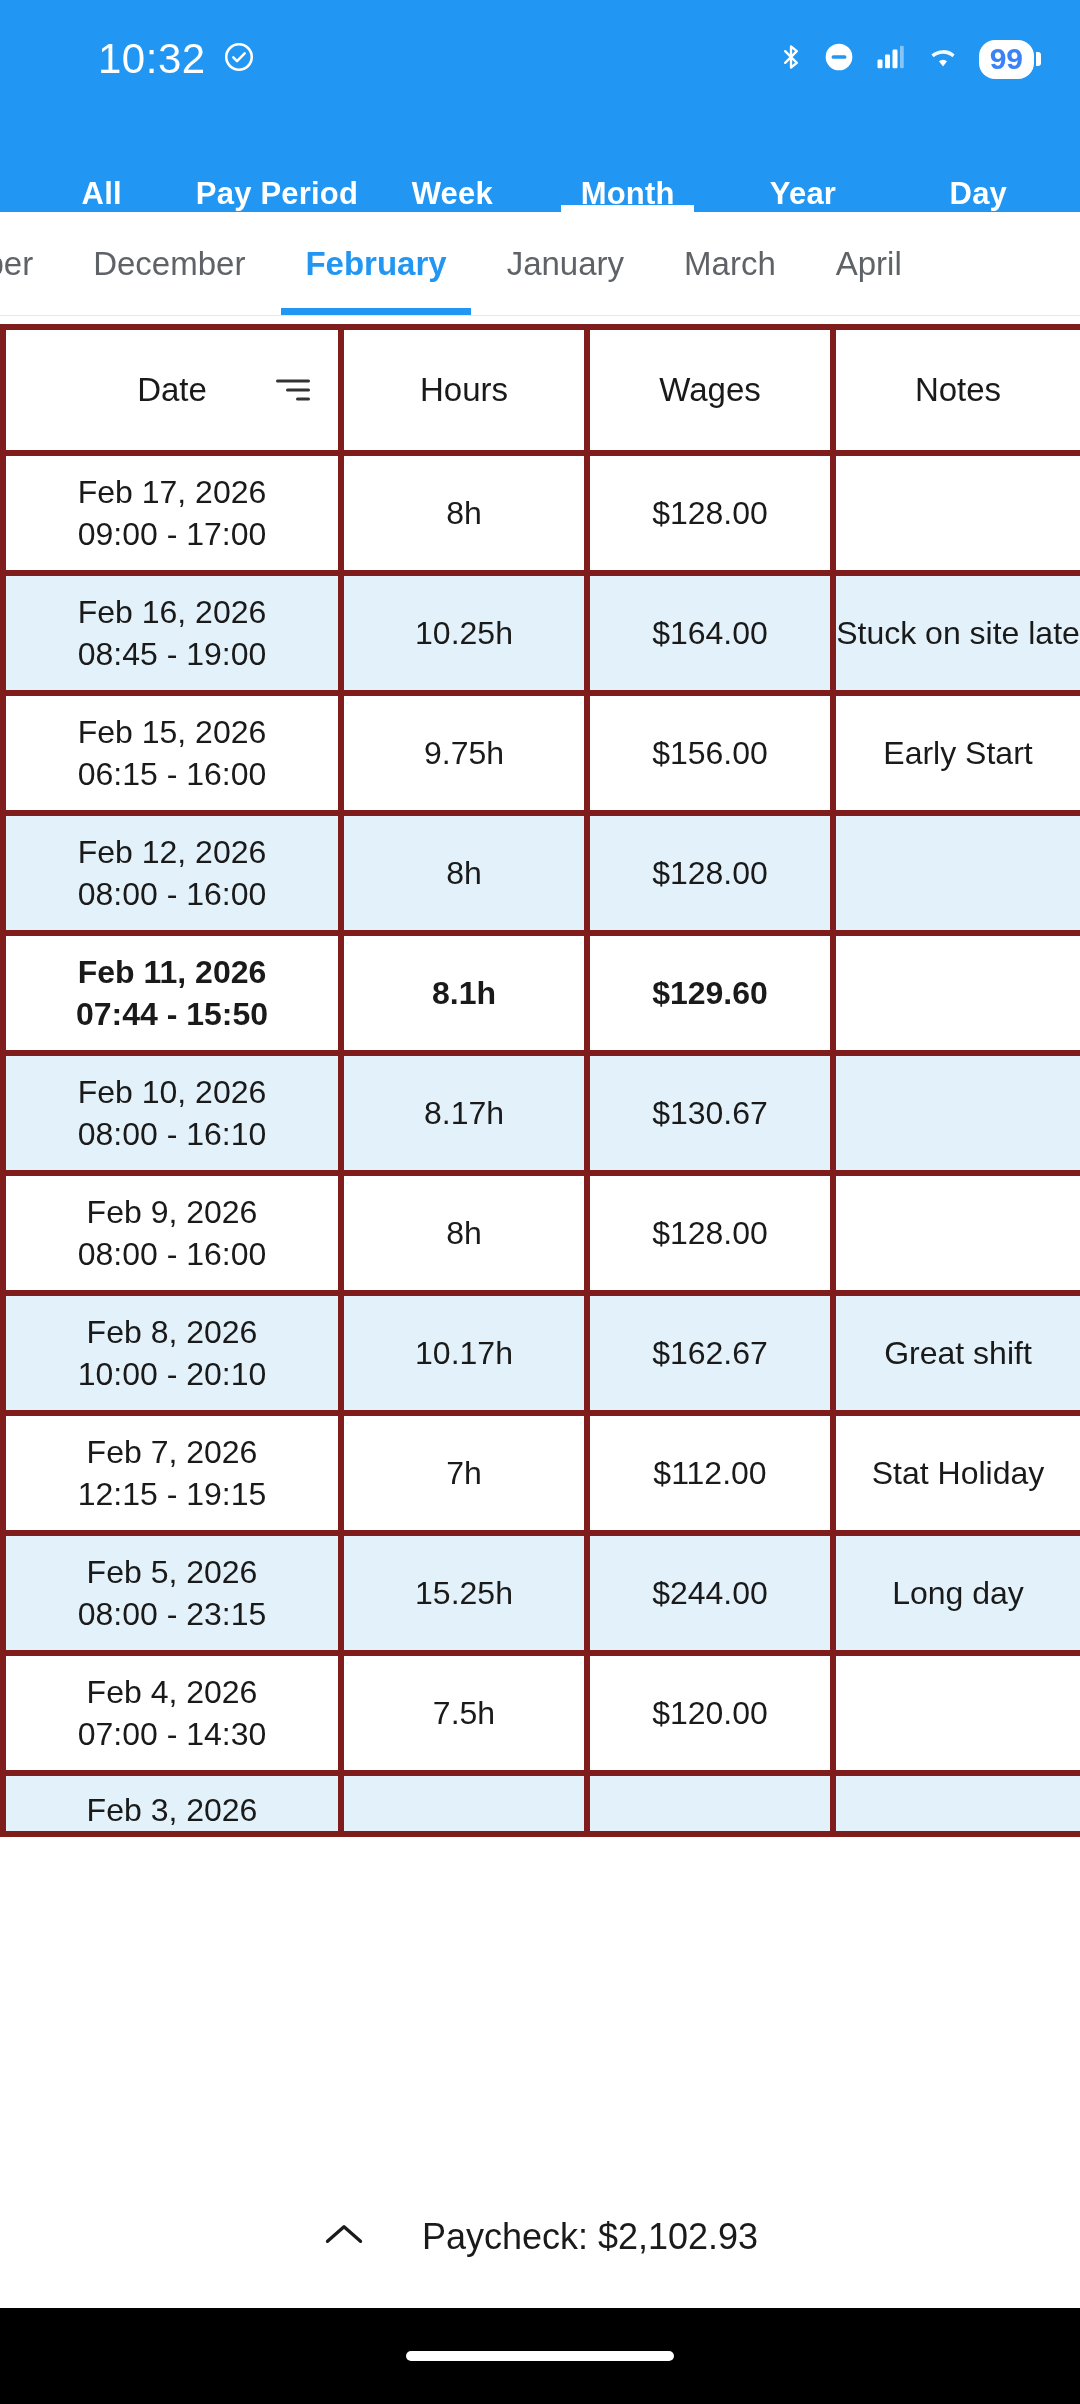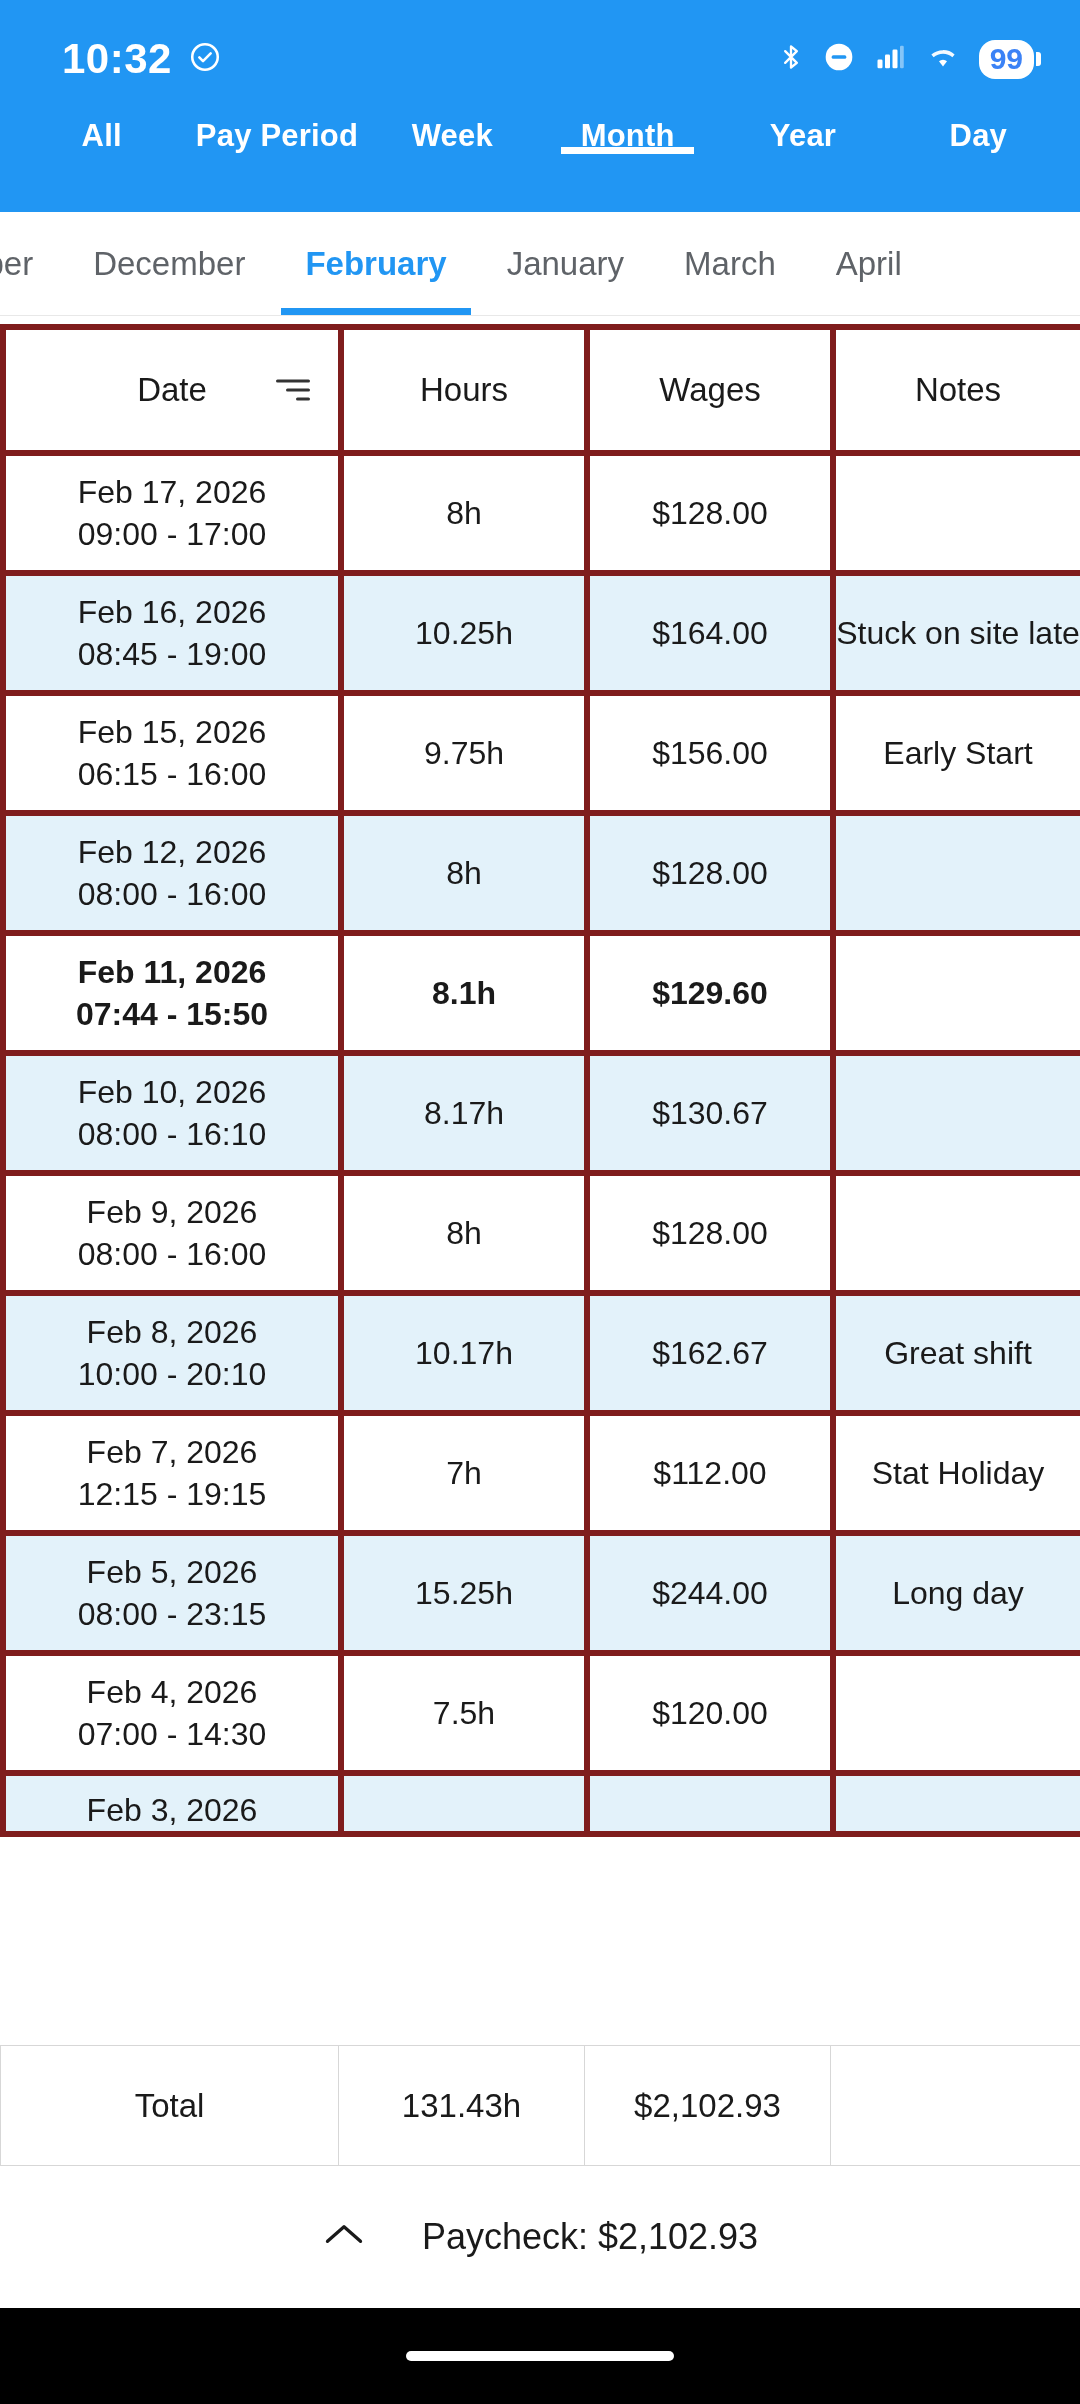--- a/index.html
+++ b/index.html
@@ -30,22 +30,23 @@
     color: #ffffff;
     flex: none;
   }
   .status-left {
     display: flex;
     align-items: center;
     gap: 16px;
   }
   .clock {
     font-size: 42px;
-    font-weight: bold;
+    font-weight: normal;
     letter-spacing: 0.5px;
+    margin-left: 36px;
   }
   .status-right {
     display: flex;
     align-items: center;
     gap: 18px;
   }
   .battery-pill {
     background: #ffffff;
     color: #3b82f6;
     border-radius: 16px;
@@ -112,21 +113,21 @@
   .kebab span {
     width: 8px; height: 8px; border-radius: 50%;
     background: #ffffff;
     display: block;
   }
 
   
   .period-tabs {
     background: #2196f3;
     display: flex;
-    align-items: flex-start;
+    align-items: flex-end;
     height: 94px;
     flex: none;
     padding: 0 14px;
   }
   .period-tab {
     flex: 1;
     display: flex;
     align-items: center;
     justify-content: center;
     color: #ffffff;
@@ -490,38 +491,20 @@
             <span>Feb 3, 2026</span>
           </td>
           <td></td>
           <td></td>
           <td class="notes-cell"></td>
         </tr>
       </tbody>
     </table>
   </div>
 
-  <div class="total-wrap">
-    <table class="total-table">
-      <colgroup>
-        <col class="c-date">
-          <col class="c-hours">
-          <col class="c-wages">
-          <col class="c-notes">
-      </colgroup>
-      <tbody>
-        <tr>
-          <td>Total</td>
-          <td>131.43h</td>
-          <td>$2,102.93</td>
-          <td></td>
-        </tr>
-      </tbody>
-    </table>
-  </div>
 
   <div class="paycheck">
     <span>
       <svg width="44" height="30" viewBox="0 0 24 16" fill="none" stroke="#1a1a1a" stroke-width="1.8" stroke-linecap="round" stroke-linejoin="round">
         <path d="M3 12l9-8 9 8"></path>
       </svg>
     </span>
     <span>Paycheck: $2,102.93</span>
   </div>
 

